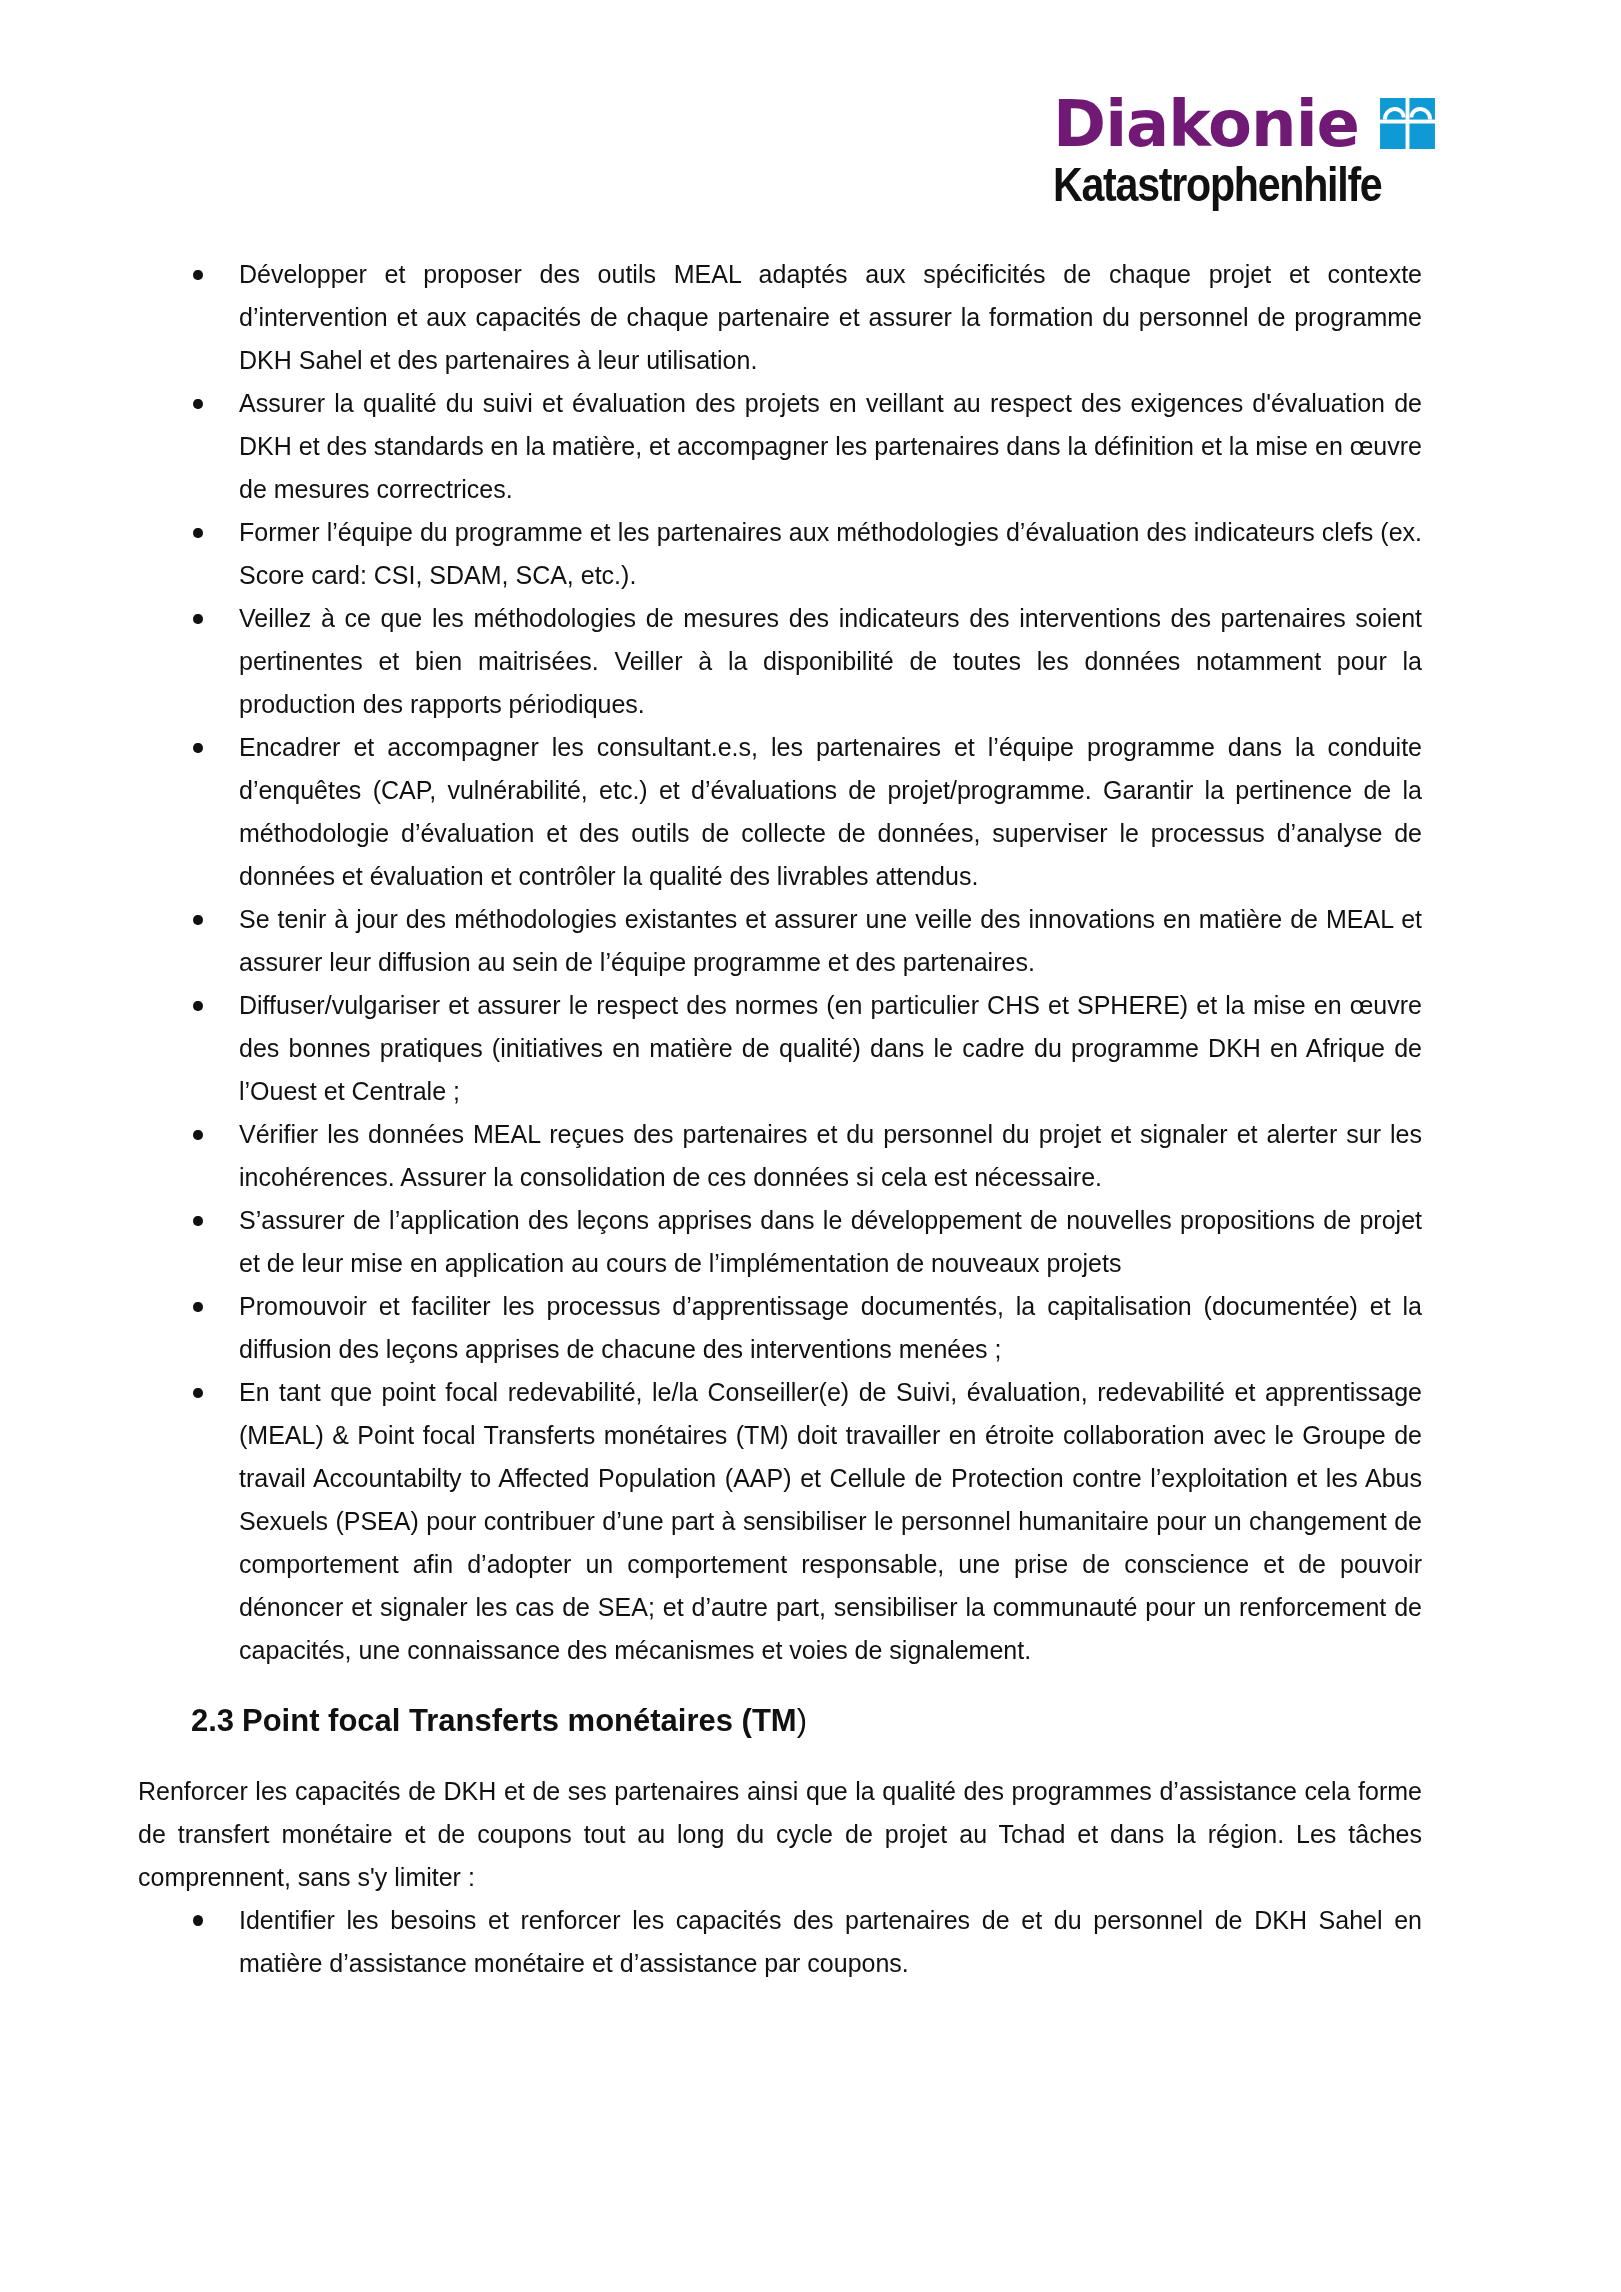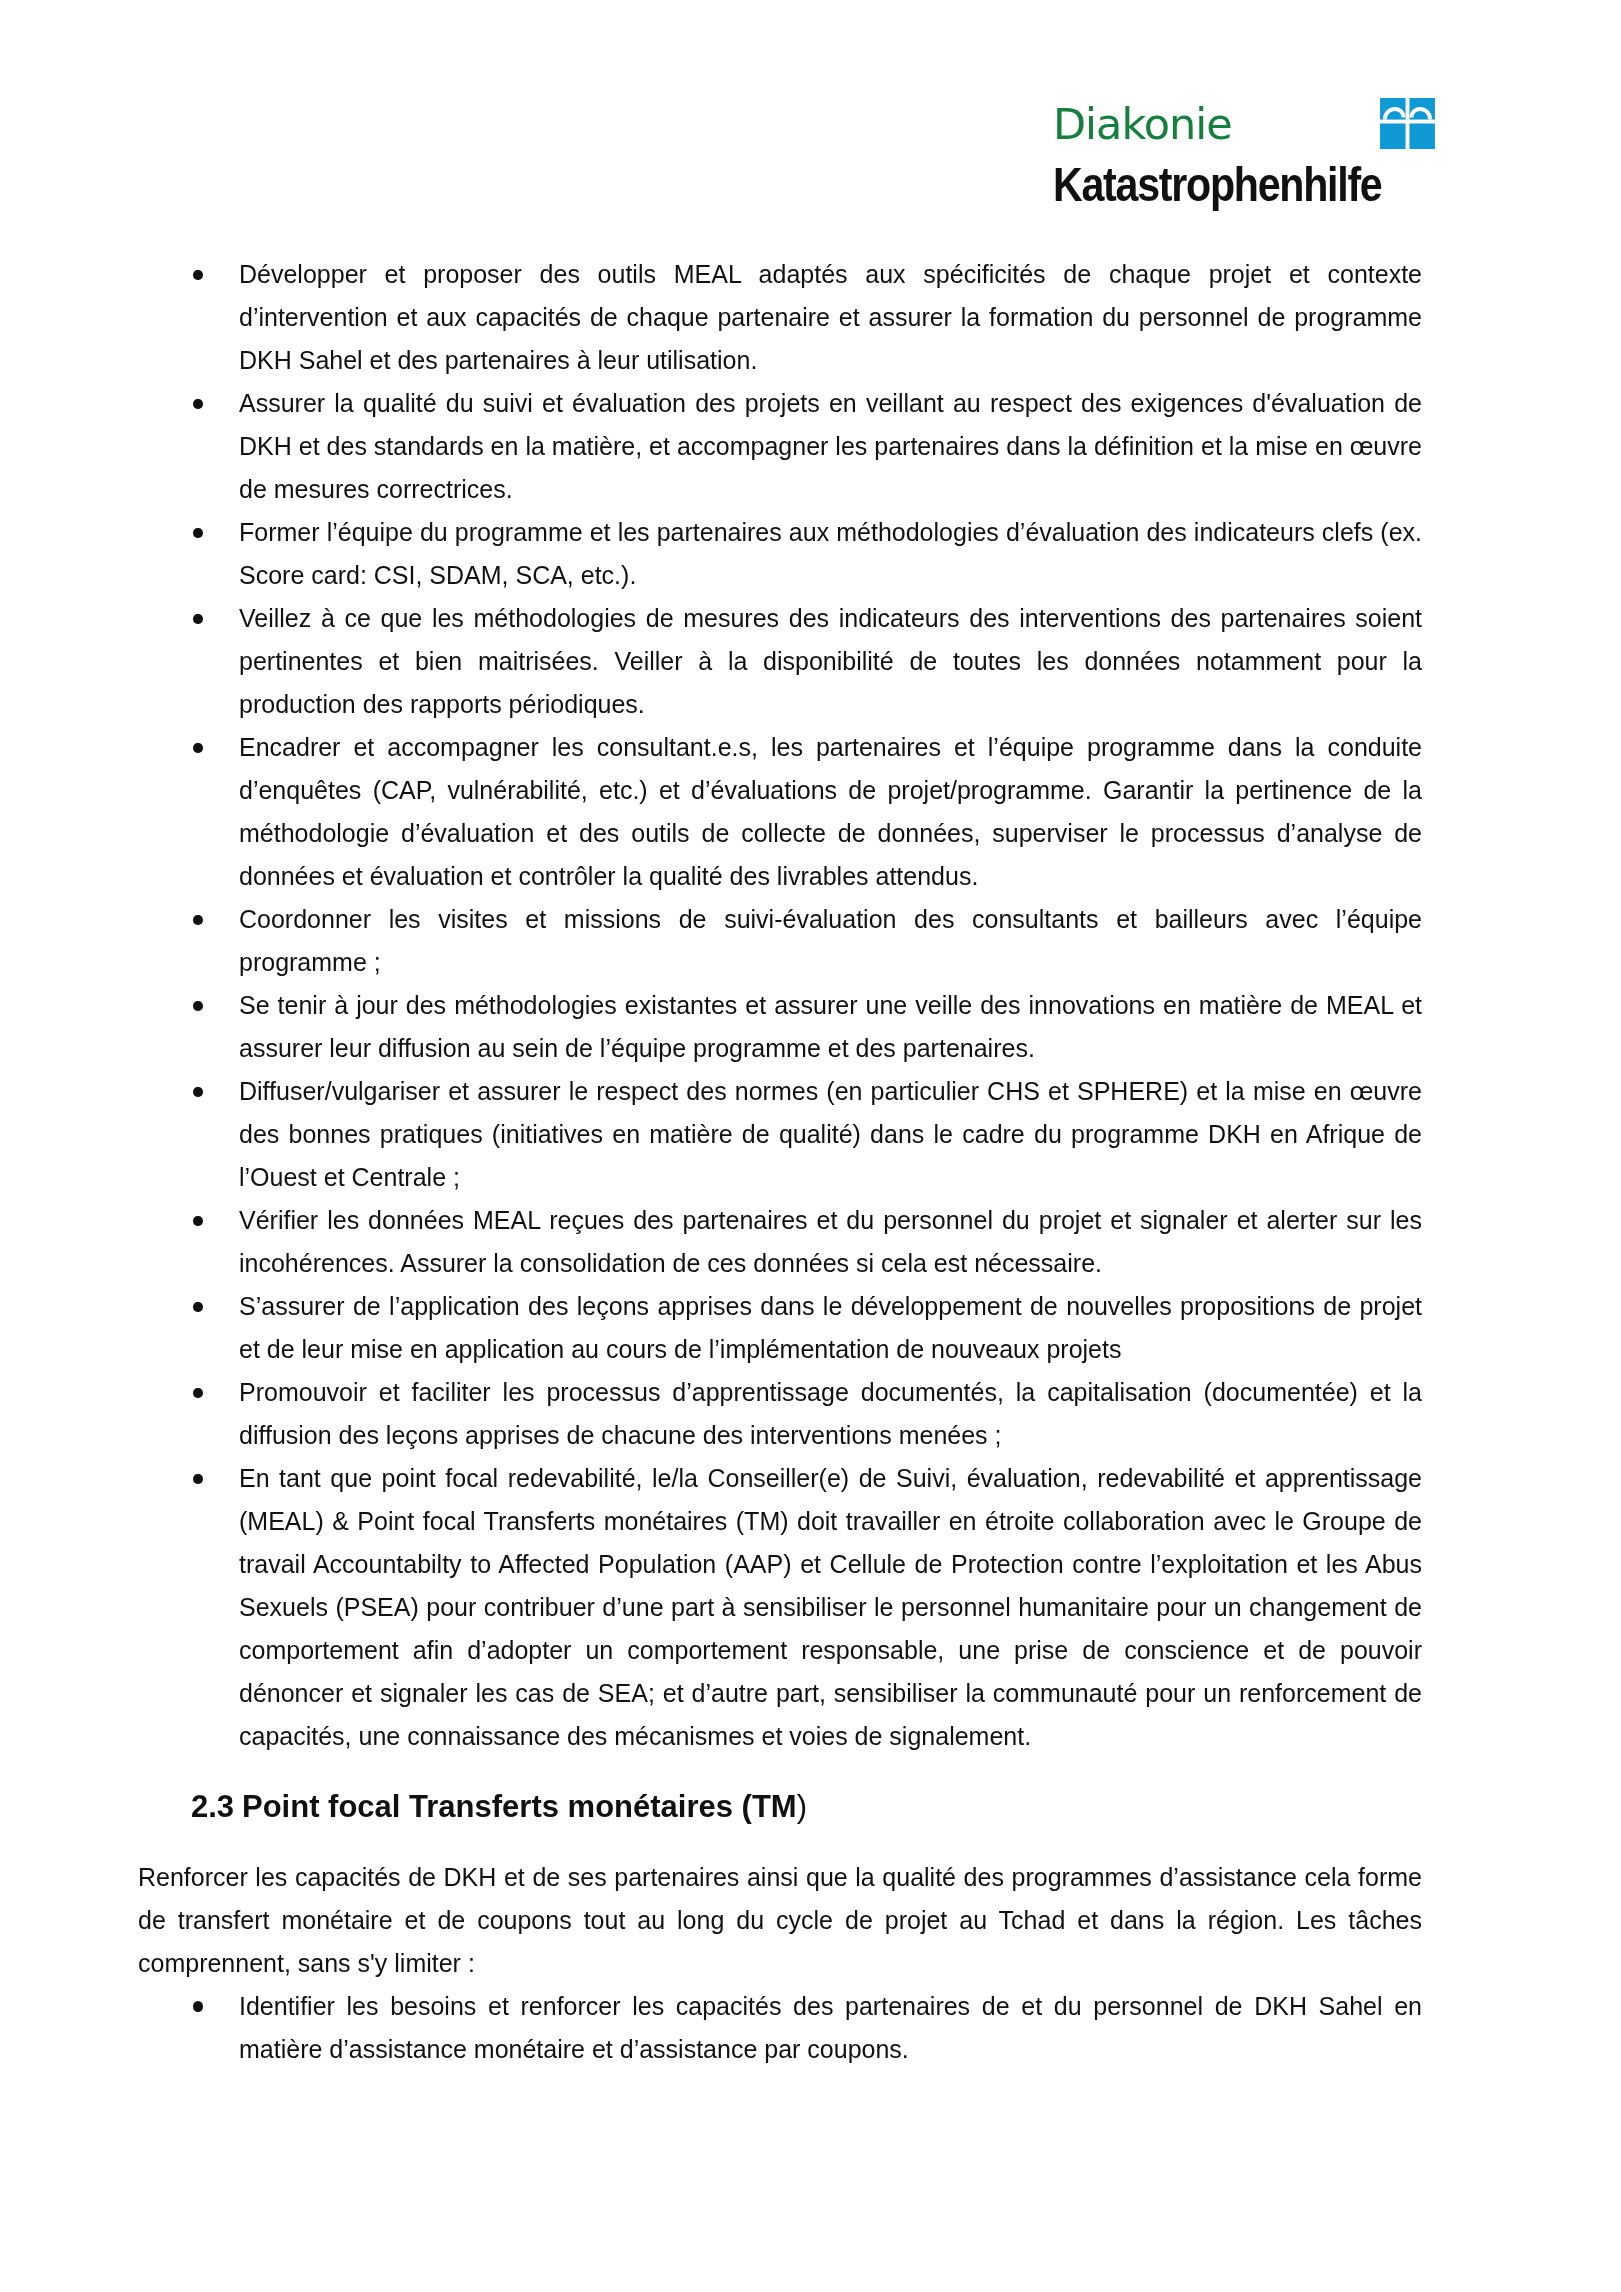--- a/index.html
+++ b/index.html
@@ -7,22 +7,22 @@
     width: 1621px; height: 2293px; position: relative; overflow: hidden;
     font-family: "Liberation Sans", sans-serif; color: #111111;
   }
   .logo {
     position: absolute; left: 1053px; top: 94px; width: 392px; height: 122px;
   }
   .logo-top {
     position: absolute; left: 0; top: 0; height: 61px; display: flex; align-items: center;
   }
   .logo-word {
-    font-family: "DejaVu Sans", sans-serif; font-weight: normal; font-size: 43px;
-    color: #15803d; letter-spacing: -1px; line-height: 61px;
+    font-family: "DejaVu Sans", sans-serif; font-weight: bold; font-size: 64px;
+    color: #701a75; letter-spacing: -1px; line-height: 61px;
   }
   .logo-icon { position: absolute; left: 327px; top: 3.9px; width: 55px; height: 51px; }
   .logo-sub {
     position: absolute; left: 0; top: 61px; font-family: "Liberation Sans", sans-serif;
     font-weight: bold; font-size: 49px; color: #111; letter-spacing: -1.5px; line-height: 59px;
     transform: scaleX(0.84); transform-origin: left top; white-space: nowrap;
   }
   .content {
     position: absolute; left: 140px; top: 253px; width: 1282px;
     font-family: "Liberation Sans", sans-serif; font-size: 25px; line-height: 43px;
@@ -62,21 +62,20 @@
   <div class="logo-sub">Katastrophenhilfe</div>
 </div>
 
 <div class="content">
   <ul class="bullets">
     <li><span class="dot"></span><span>Développer et proposer des outils MEAL adaptés aux spécificités de chaque projet et contexte d’intervention et aux capacités de chaque partenaire et assurer la formation du personnel de programme DKH Sahel et des partenaires à leur utilisation.</span></li>
     <li><span class="dot"></span><span>Assurer la qualité du suivi et évaluation des projets en veillant au respect des exigences d'évaluation de DKH et des standards en la matière, et accompagner les partenaires dans la définition et la mise en œuvre de mesures correctrices.</span></li>
     <li><span class="dot"></span><span>Former l’équipe du programme et les partenaires aux méthodologies d’évaluation des indicateurs clefs (ex. Score card: CSI, SDAM, SCA, etc.).</span></li>
     <li><span class="dot"></span><span>Veillez à ce que les méthodologies de mesures des indicateurs des interventions des partenaires soient pertinentes et bien maitrisées. Veiller à la disponibilité de toutes les données notamment pour la production des rapports périodiques.</span></li>
     <li><span class="dot"></span><span>Encadrer et accompagner les consultant.e.s, les partenaires et l’équipe programme dans la conduite d’enquêtes (CAP, vulnérabilité, etc.) et d’évaluations de projet/programme. Garantir la pertinence de la méthodologie d’évaluation et des outils de collecte de données, superviser le processus d’analyse de données et évaluation et contrôler la qualité des livrables attendus.</span></li>
-    <li><span class="dot"></span><span>Coordonner les visites et missions de suivi-évaluation des consultants et bailleurs avec l’équipe programme ;</span></li>
     <li><span class="dot"></span><span>Se tenir à jour des méthodologies existantes et assurer une veille des innovations en matière de MEAL et assurer leur diffusion au sein de l’équipe programme et des partenaires.</span></li>
     <li><span class="dot"></span><span>Diffuser/vulgariser et assurer le respect des normes (en particulier CHS et SPHERE) et la mise en œuvre des bonnes pratiques (initiatives en matière de qualité) dans le cadre du programme DKH en Afrique de l’Ouest et Centrale ;</span></li>
     <li><span class="dot"></span><span>Vérifier les données MEAL reçues des partenaires et du personnel du projet et signaler et alerter sur les incohérences. Assurer la consolidation de ces données si cela est nécessaire.</span></li>
     <li><span class="dot"></span><span>S’assurer de l’application des leçons apprises dans le développement de nouvelles propositions de projet et de leur mise en application au cours de l’implémentation de nouveaux projets</span></li>
     <li><span class="dot"></span><span>Promouvoir et faciliter les processus d’apprentissage documentés, la capitalisation (documentée) et la diffusion des leçons apprises de chacune des interventions menées ;</span></li>
     <li><span class="dot"></span><span>En tant que point focal redevabilité, le/la Conseiller(e) de Suivi, évaluation, redevabilité et apprentissage (MEAL) &amp; Point focal Transferts monétaires (TM) doit travailler en étroite collaboration avec le Groupe de travail Accountabilty to Affected Population (AAP) et Cellule de Protection contre l’exploitation et les Abus Sexuels (PSEA) pour contribuer d’une part à sensibiliser le personnel humanitaire pour un changement de comportement afin d’adopter un comportement responsable, une prise de conscience et de pouvoir dénoncer et signaler les cas de SEA; et d’autre part, sensibiliser la communauté pour un renforcement de capacités, une connaissance des mécanismes et voies de signalement.</span></li>
   </ul>
 
   <div class="heading">
     <span class="num">2.3</span><span>Point focal Transferts monétaires (TM</span><span class="paren">)</span>

